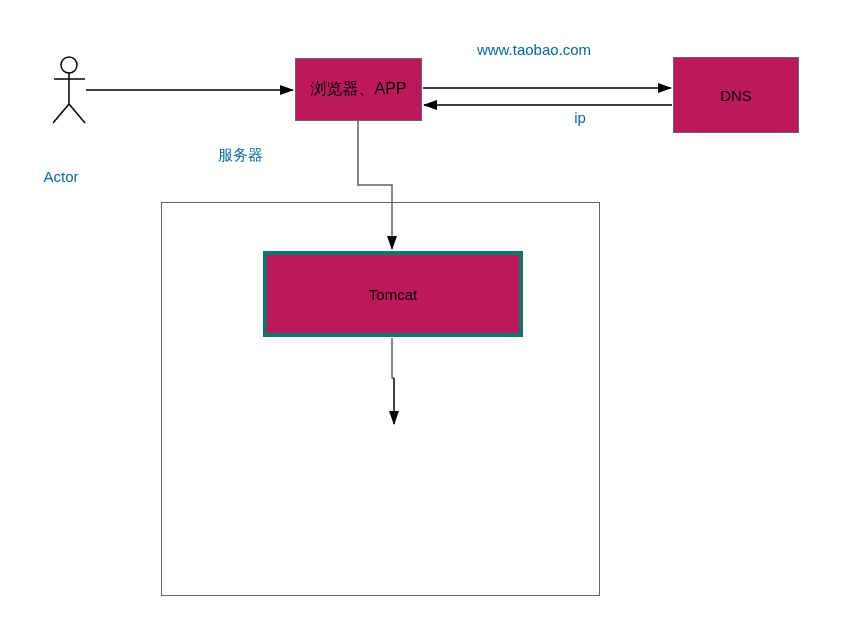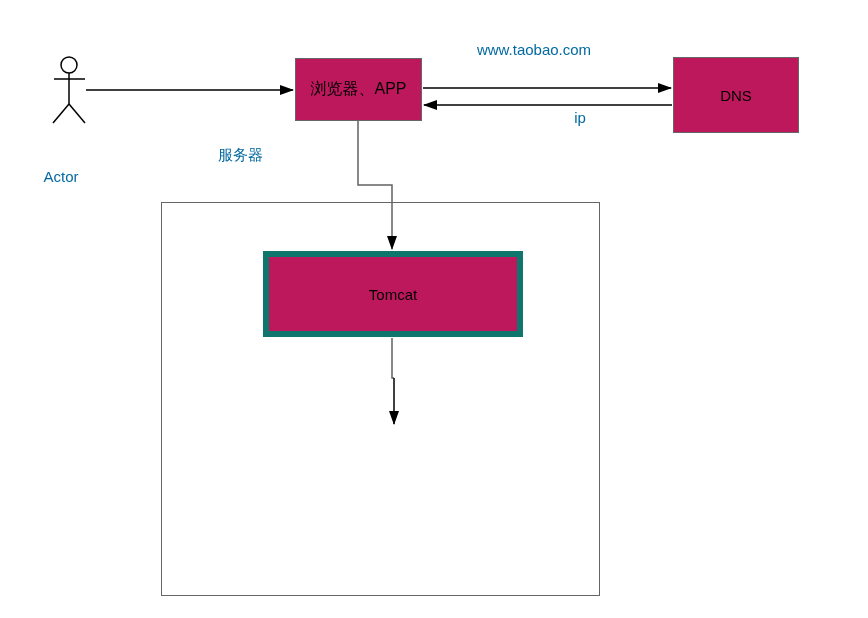--- a/index.html
+++ b/index.html
@@ -28,21 +28,21 @@
     display: flex;
     align-items: center;
     justify-content: center;
     font-size: 15px;
     color: #000000;
     box-sizing: border-box;
     text-align: center;
     white-space: nowrap;
   }
   .gray-border { border: 1px solid #666666; }
-  .black-border { border: 6px solid #0f766e; text-align: center; }
+  .black-border { border: 4px solid #0f766e; text-align: center; }
 
   .browser-node { left: 295px; top: 58px;  width: 127px; height: 63px; font-size: 16px; }
   .dns-node     { left: 673px; top: 57px;  width: 126px; height: 76px; }
   .group-node   { left: 161px; top: 202px; width: 439px; height: 394px; background: transparent; }
   .tomcat-node  { left: 263px; top: 251px; width: 260px; height: 86px; }
   .mysql-node   { left: 266px; top: 426px; width: 259px; height: 86px; }
 
   .edge-label {
     position: absolute;
     font-size: 15px;

